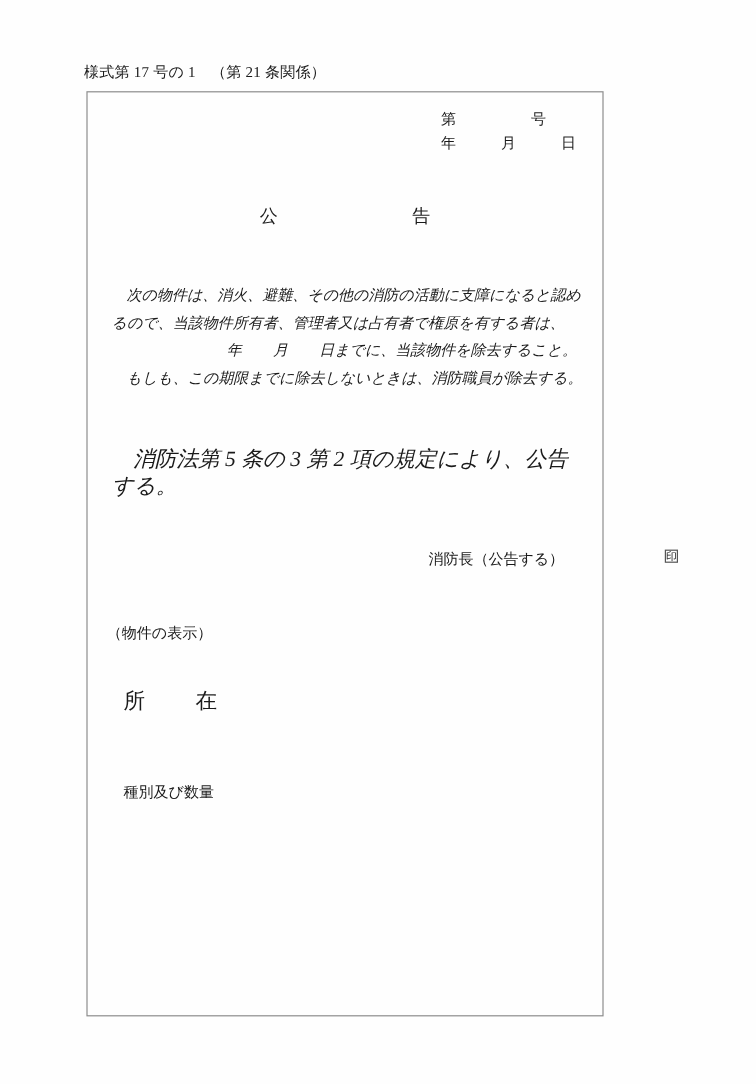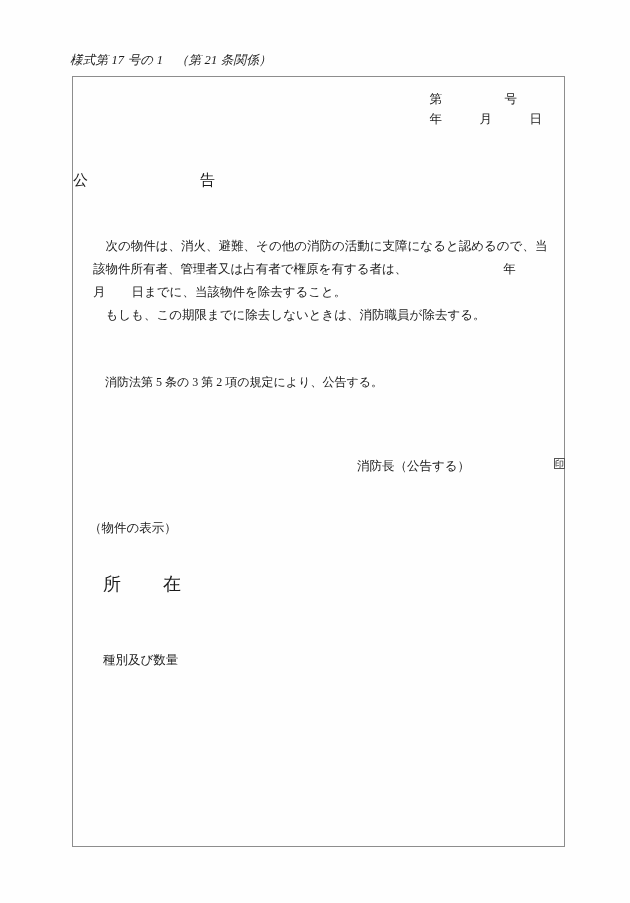--- a/index.html
+++ b/index.html
@@ -24,29 +24,28 @@
   }
 
   
   .form-no {
     position: absolute;
     left: 70px;
     top: 52px;
     font-size: 12.5px;
     letter-spacing: 0.2px;
     white-space: nowrap;
-    font-style: italic;
   }
 
   
   .frame {
     position: absolute;
     left: 72px;
     top: 76px;
-    width: 493px;
+    width: 431px;
     height: 771px;
     border: 1px solid #8d8d8d;
     box-sizing: border-box;
     background: #fefefe;
   }
 
   
   .doc-meta {
     position: absolute;
     right: 22px;
@@ -56,45 +55,45 @@
     line-height: 20px;
   }
   .doc-meta .row { white-space: pre; }
 
   
   .title {
     position: absolute;
     left: 0;
     right: 0;
     top: 94px;
-    text-align: left;
+    text-align: center;
     font-size: 15px;
   }
   .title .t-a { letter-spacing: 0; }
   .title .t-gap { display: inline-block; width: 112px; }
 
   
   .body-block {
     position: absolute;
     left: 20px;
     right: 14px;
     top: 158px;
     font-size: 12.5px;
     line-height: 23px;
   }
-  .para { margin: 0; white-space: pre-wrap; }
+  .para { margin: 0; white-space: pre-wrap; font-style: italic; }
   .date-gap { display: inline-block; width: 96px; }
   .sm-gap  { display: inline-block; width: 26px; }
 
   .legal-block {
     position: absolute;
     left: 20px;
     right: 14px;
     top: 294px;
-    font-size: 12px;
+    font-size: 18px;
     line-height: 23px;
   }
 
   
   .issuer {
     position: absolute;
     left: 268px;
     top: 378px;
     font-size: 12.5px;
     line-height: 22px;

